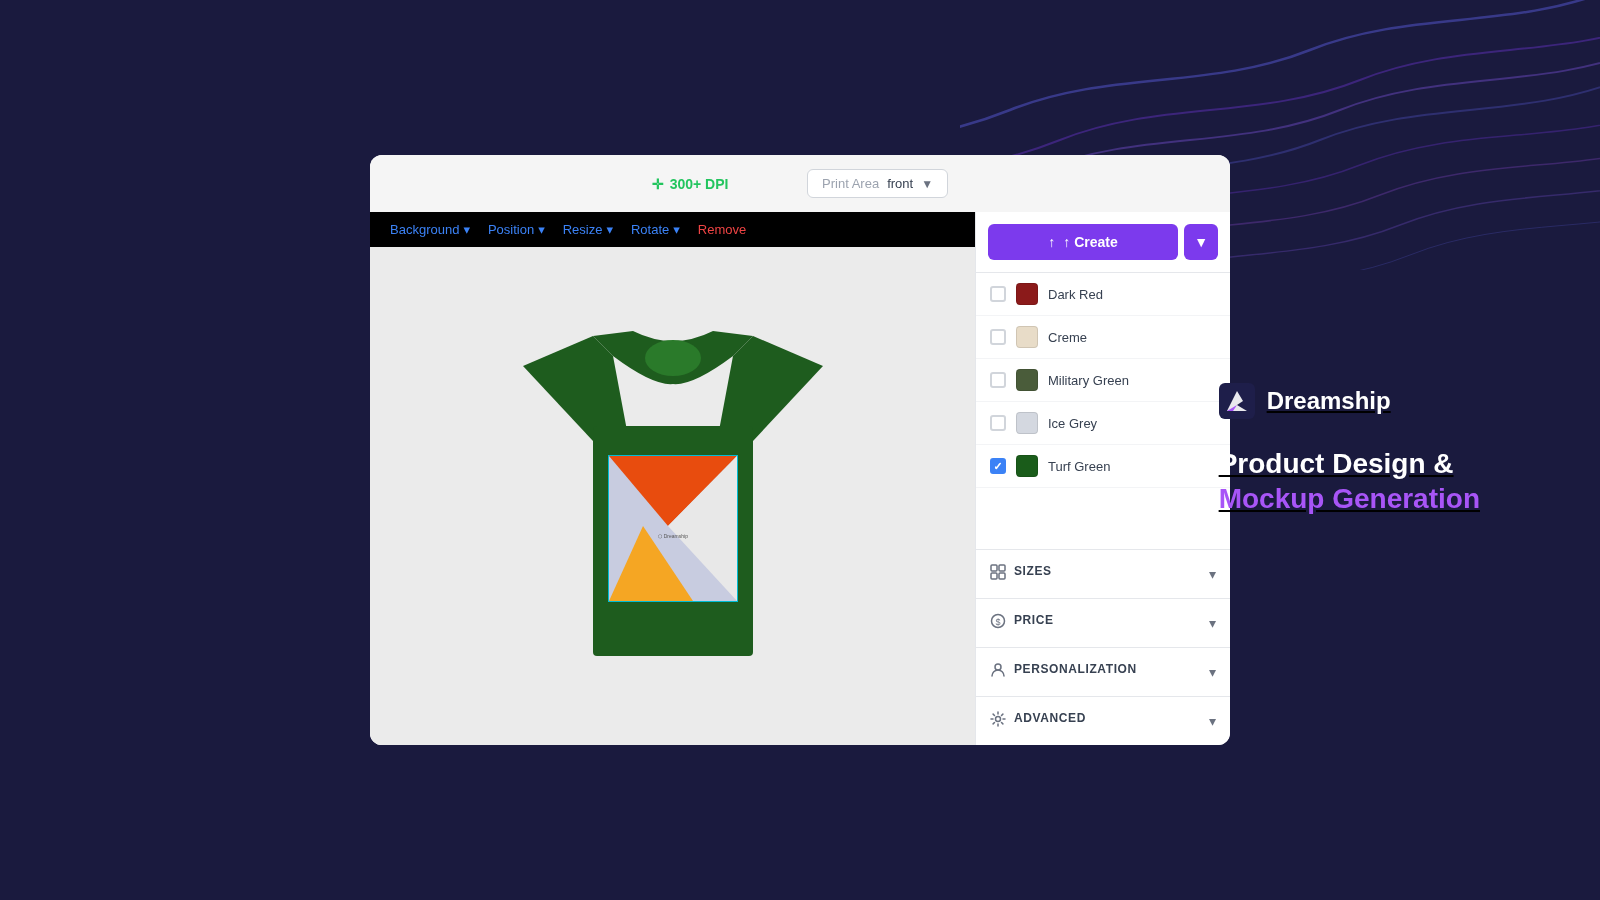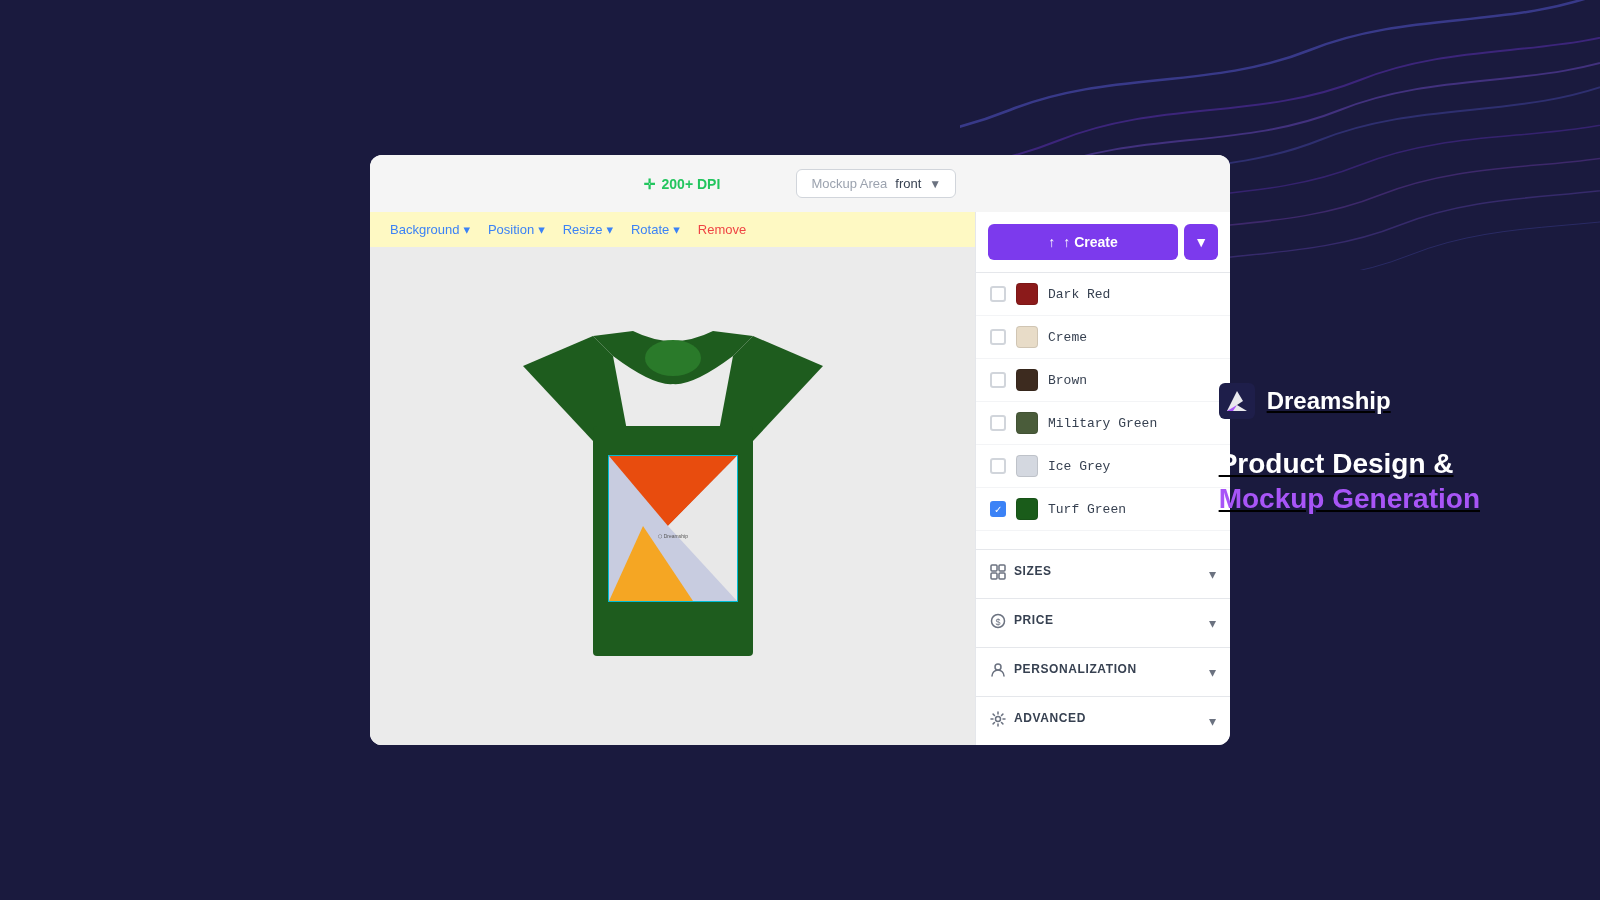--- a/index.html
+++ b/index.html
@@ -81,21 +81,21 @@
       flex-direction: column;
       align-items: center;
       min-width: 0;
     }
 
     .toolbar {
       display: flex;
       gap: 18px;
       padding: 10px 20px;
       width: 100%;
-      background: #fef9c3;
+      background: #000000;
     }
     .toolbar-btn {
       font-size: 13px;
       color: #3b82f6;
       cursor: pointer;
       display: flex;
       align-items: center;
       gap: 4px;
       background: none;
       border: none;
@@ -164,21 +164,20 @@
       border-radius: 6px;
       padding: 10px 10px;
       cursor: pointer;
       font-size: 14px;
     }
 
     
     .color-list {
       flex: 1;
       overflow-y: auto;
-      font-family: Liberation Mono, monospace;
     }
 
     .color-item {
       display: flex;
       align-items: center;
       gap: 10px;
       padding: 10px 14px;
       border-bottom: 1px solid #f3f4f6;
       cursor: pointer;
     }
@@ -311,25 +310,25 @@
 </svg>
 
 <div class="page-container">
 
   <div class="editor-card">
 
     <div class="top-bar">
       <div style="flex:1"></div>
       <div class="dpi-badge">
         <span>✛</span>
-        <span>200+ DPI</span>
+        <span>300+ DPI</span>
       </div>
       <div style="flex:0.3"></div>
       <button class="print-area-btn">
-        <span class="print-area-label">Mockup Area</span>
+        <span class="print-area-label">Print Area</span>
         <span class="print-area-value">front</span>
         <span class="chevron-down">▼</span>
       </button>
       <div style="flex:1"></div>
     </div>
 
     <div class="main-content">
 
       <div class="canvas-panel">
 
@@ -407,25 +406,20 @@
         <div class="color-list" id="color-list">
         <div class="color-item">
               <div class="checkbox"></div>
               <div class="color-swatch" style="background-color: rgb(139, 26, 26);"></div>
               <span class="color-name">Dark Red</span>
             </div>
             <div class="color-item">
               <div class="checkbox"></div>
               <div class="color-swatch" style="background-color: rgb(232, 220, 200);"></div>
               <span class="color-name">Creme</span>
-            </div>
-            <div class="color-item">
-              <div class="checkbox"></div>
-              <div class="color-swatch" style="background-color: rgb(61, 43, 31);"></div>
-              <span class="color-name">Brown</span>
             </div>
             <div class="color-item">
               <div class="checkbox"></div>
               <div class="color-swatch" style="background-color: rgb(74, 92, 58);"></div>
               <span class="color-name">Military Green</span>
             </div>
             <div class="color-item">
               <div class="checkbox"></div>
               <div class="color-swatch" style="background-color: rgb(212, 216, 224);"></div>
               <span class="color-name">Ice Grey</span>

